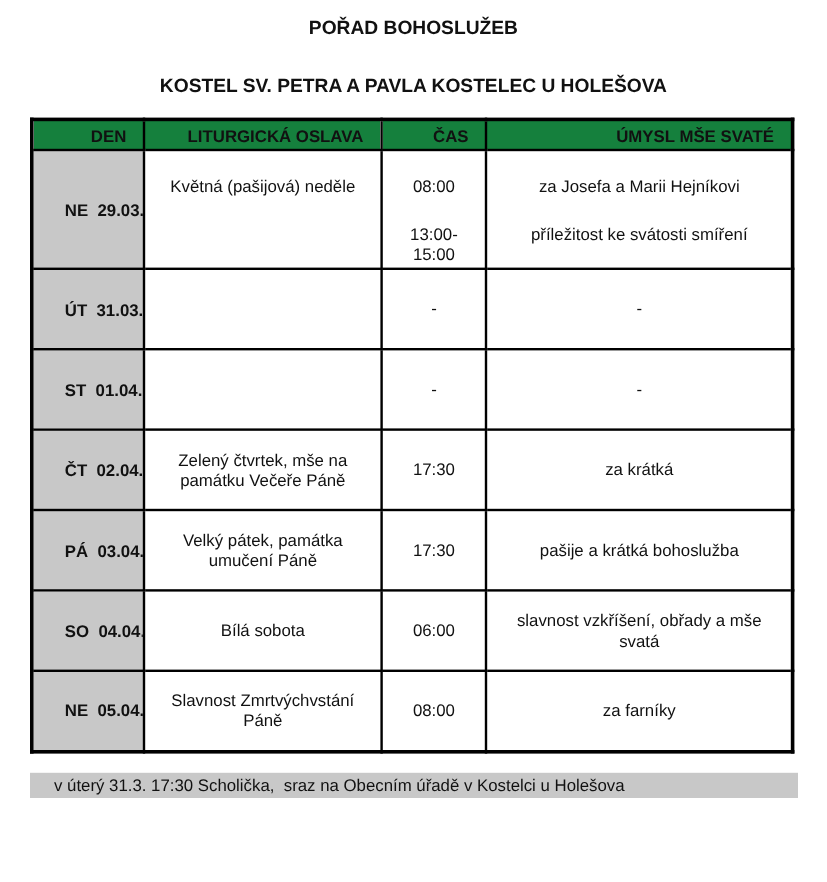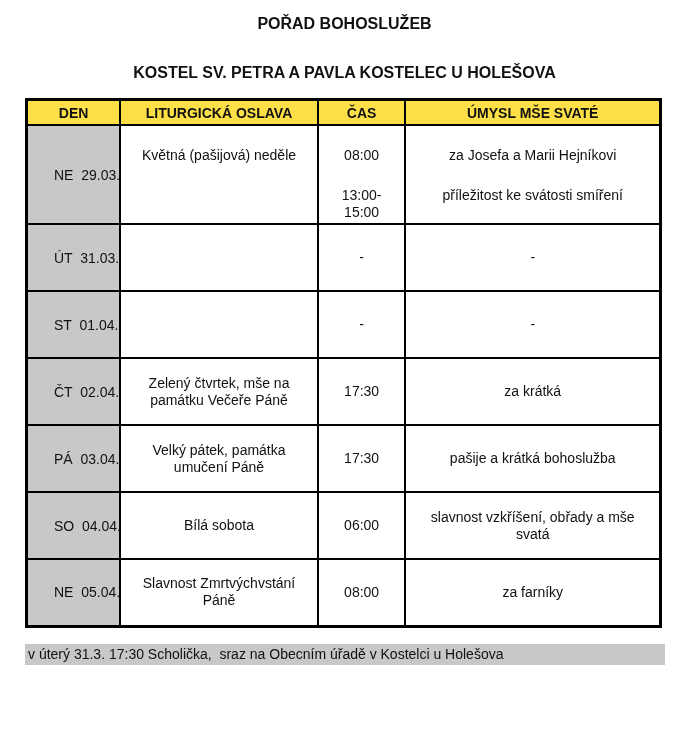--- a/index.html
+++ b/index.html
@@ -42,39 +42,39 @@
     width: 637px;
     margin: 15px 0 0 25px;
     border: 3px solid #000000;
   }
   table.schedule th,
   table.schedule td {
     border: 2px solid #000000;
     overflow: hidden;
   }
   table.schedule th {
-    background: #fde047;
+    background: #15803d;
     font-size: 14px;
     font-weight: bold;
     height: 23px;
-    text-align: center;
-    padding: 0 4px;
+    text-align: right;
+    padding: 0 14px;
   }
   col.c-day       { width: 93px; }
   col.c-celebr    { width: 196px; }
   col.c-time      { width: 87px; }
   col.c-intention { width: 253px; }
 
   tbody tr { height: 67px; }
   tbody tr.tall { height: 87px; }
 
   td.day-cell {
     background: #c8c8c8;
     font-size: 14px;
-    font-weight: normal;
+    font-weight: bold;
     text-align: center;
     vertical-align: middle;
     white-space: pre;
     padding-left: 26px;
   }
   td.celebration-cell,
   td.time-cell,
   td.intention-cell {
     font-size: 14px;
     text-align: center;
@@ -93,21 +93,21 @@
     margin-top: 23px;
   }
   .footer-note {
     box-sizing: border-box;
     margin: 16px 0 0 25px;
     width: 640px;
     height: 21px;
     background: #c8c8c8;
     font-size: 14px;
     line-height: 21px;
-    padding-left: 3px;
+    padding-left: 20px;
     white-space: pre;
     overflow: hidden;
   }
 </style>
 </head>
 <body>
 
 <div class="page">
 
   <div class="titles">

